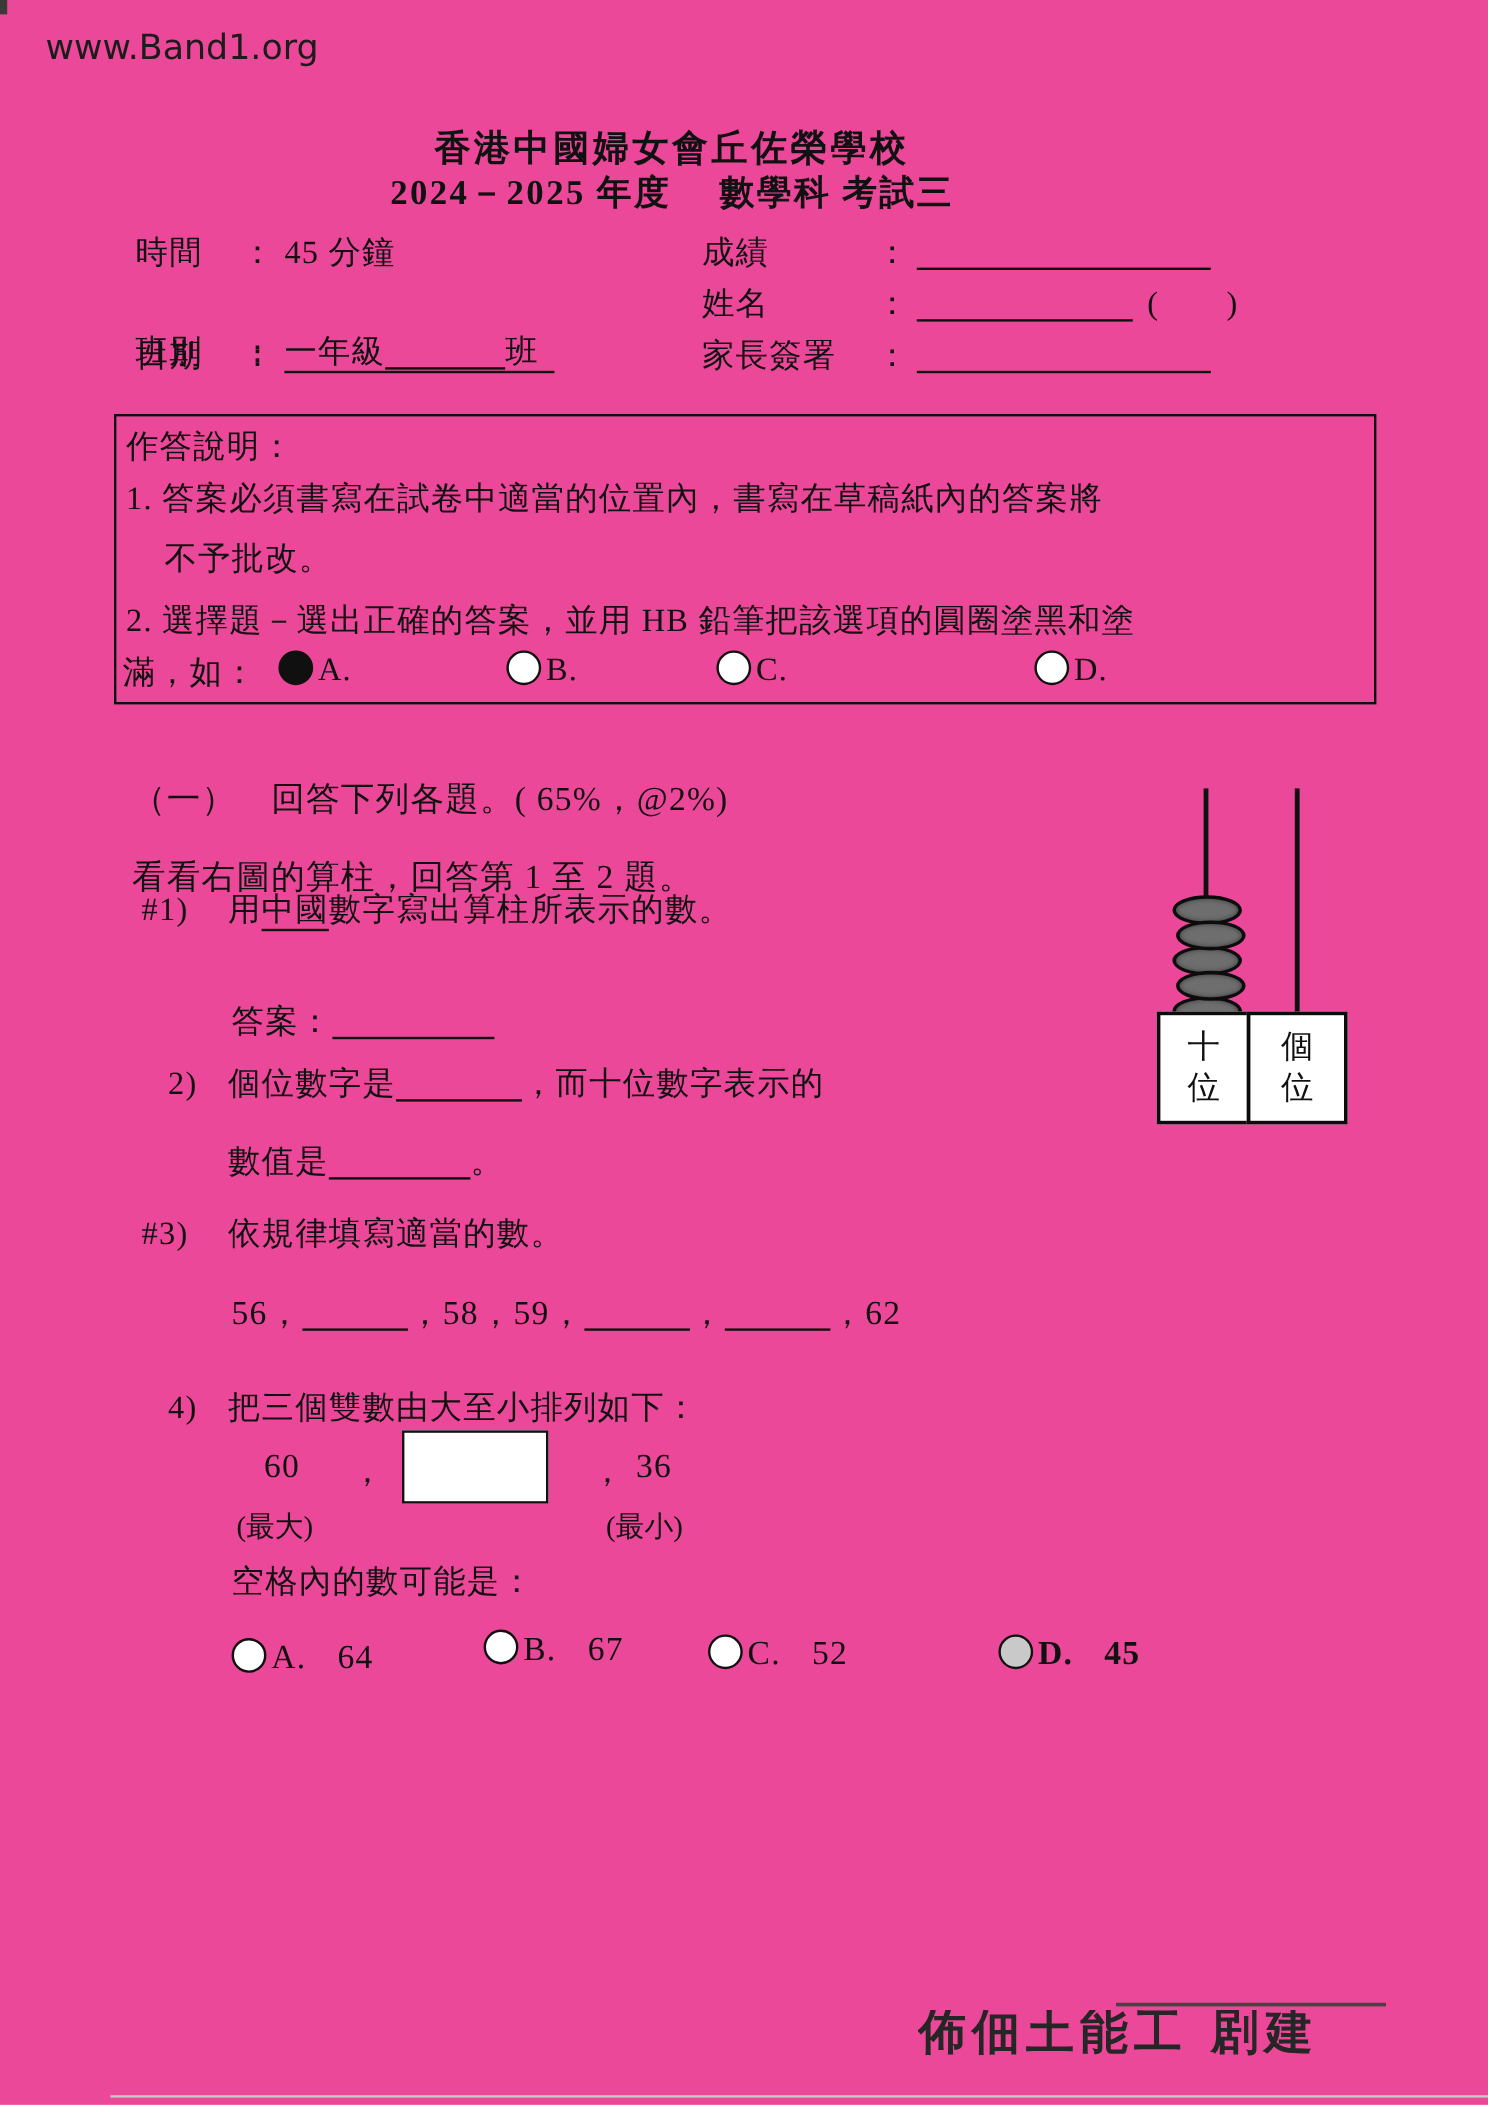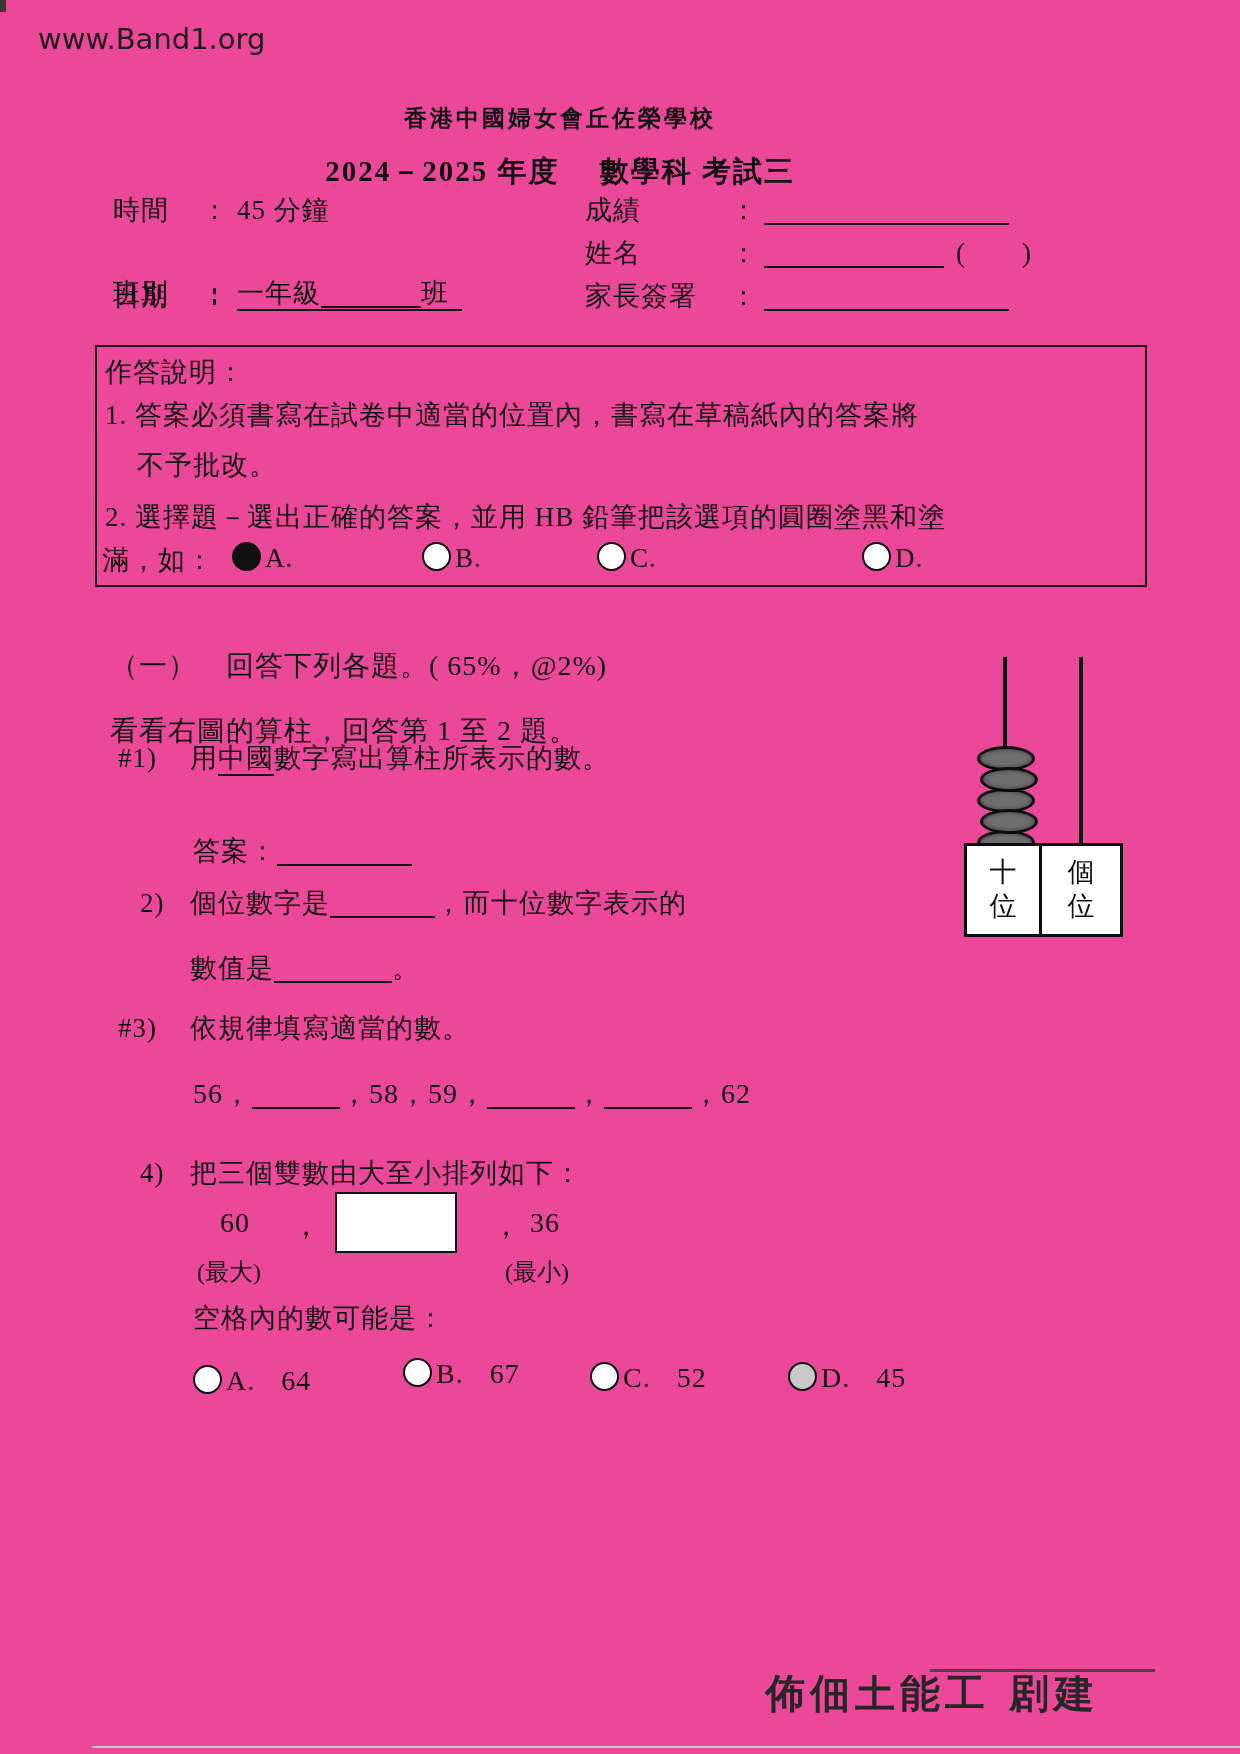--- a/index.html
+++ b/index.html
@@ -4,21 +4,21 @@
 <style>
   html,body{margin:0;padding:0;}
   .page{
     position:relative; width:1240px; height:1754px; background:#ec4899;
     font-family:"Liberation Serif","DejaVu Serif",serif; color:#111;
     overflow:hidden;
   }
   .abs{position:absolute; white-space:nowrap;}
   .t{font-size:27px; letter-spacing:1px;}
   .site{font-family:"DejaVu Sans","Liberation Sans",sans-serif; font-size:29px; color:#1c1c1c;}
-  .title-line{left:0; width:1120px; text-align:center; font-size:23px; font-weight:600; letter-spacing:3px;}
+  .title-line{left:0; width:1120px; text-align:center; font-size:30px; font-weight:600; letter-spacing:3px;}
   .exam-line{left:0; width:1120px; text-align:center; font-size:29px; font-weight:600; letter-spacing:2px;}
   .lbl{display:inline-block;}
   .blank{display:inline-block; border-bottom:2.5px solid #111; height:30px; vertical-align:-6px;}
   .ibox{border:2.5px solid #0f0f0f;}
   .circle{display:inline-block; width:25px; height:25px; border:2.5px solid #101010; border-radius:50%;
           vertical-align:-4px; margin-right:4px; background:#fff;}
   .circle.filled{background:#101010;}
   .circle.shaded{background:#c9c9c9;}
   .num{display:inline-block;}
   .ul{border-bottom:2.5px solid #111; padding-bottom:1px;}
@@ -41,21 +41,21 @@
 <body>
 
 <div class="page">
 
   <div class="abs" style="left:0;top:0;width:6px;height:12px;background:#3a3a3a;"></div>
   <div class="abs" style="left:92px;top:1746px;width:1148px;height:2px;background:#c9c9c9;"></div>
 
   <div class="abs site" style="left:38px;top:22px;">www.Band1.org</div>
 
   <div class="abs title-line" style="top:103px;">香港中國婦女會丘佐榮學校</div>
-  <div class="abs exam-line" style="top:152px;">2024－2025 年度　 數學科  考試三</div>
+  <div class="abs exam-line" style="top:141px;">2024－2025 年度　 數學科  考試三</div>
 
   <div class="abs t" style="left:113px;top:192px;">
     <span class="lbl" style="width:88px;">時間</span><span>：</span><span style="margin-left:8px;">45 分鐘</span>
   </div>
   <div class="abs t" style="left:585px;top:192px;">
     <span class="lbl" style="width:145px;">成績</span><span>：</span><span class="blank" style="width:245px;margin-left:6px;"></span>
   </div>
 
   <div class="abs t" style="left:113px;top:235px;margin-top:40px;">
     <span class="lbl" style="width:88px;">班別</span><span>：</span><span style="margin-left:8px;">一年級</span><span class="blank" style="width:100px;"></span><span>班</span>
@@ -149,21 +149,21 @@
 
   <div class="abs t" style="left:193px;top:1365px;font-size:28px;">
     <span class="circle"></span><span class="opt-label">A.</span><span>64</span>
   </div>
   <div class="abs t" style="left:403px;top:1358px;font-size:28px;">
     <span class="circle"></span><span class="opt-label">B.</span><span>67</span>
   </div>
   <div class="abs t" style="left:590px;top:1362px;font-size:28px;">
     <span class="circle"></span><span class="opt-label">C.</span><span>52</span>
   </div>
-  <div class="abs t" style="left:788px;top:1362px;font-size:28px;">
+  <div class="abs t" style="left:832px;top:1362px;font-size:28px;font-weight:bold;">
     <span class="circle shaded"></span><span class="opt-label">D.</span><span>45</span>
   </div>
 
   <div class="scanline" style="left:930px;top:1669px;width:225px;height:3px;"></div>
   <div class="abs wm wm-clip" style="left:765px;top:1675px;">
     <span>佈佃土能工 剧建</span>
   </div>
 
 </div>
 

